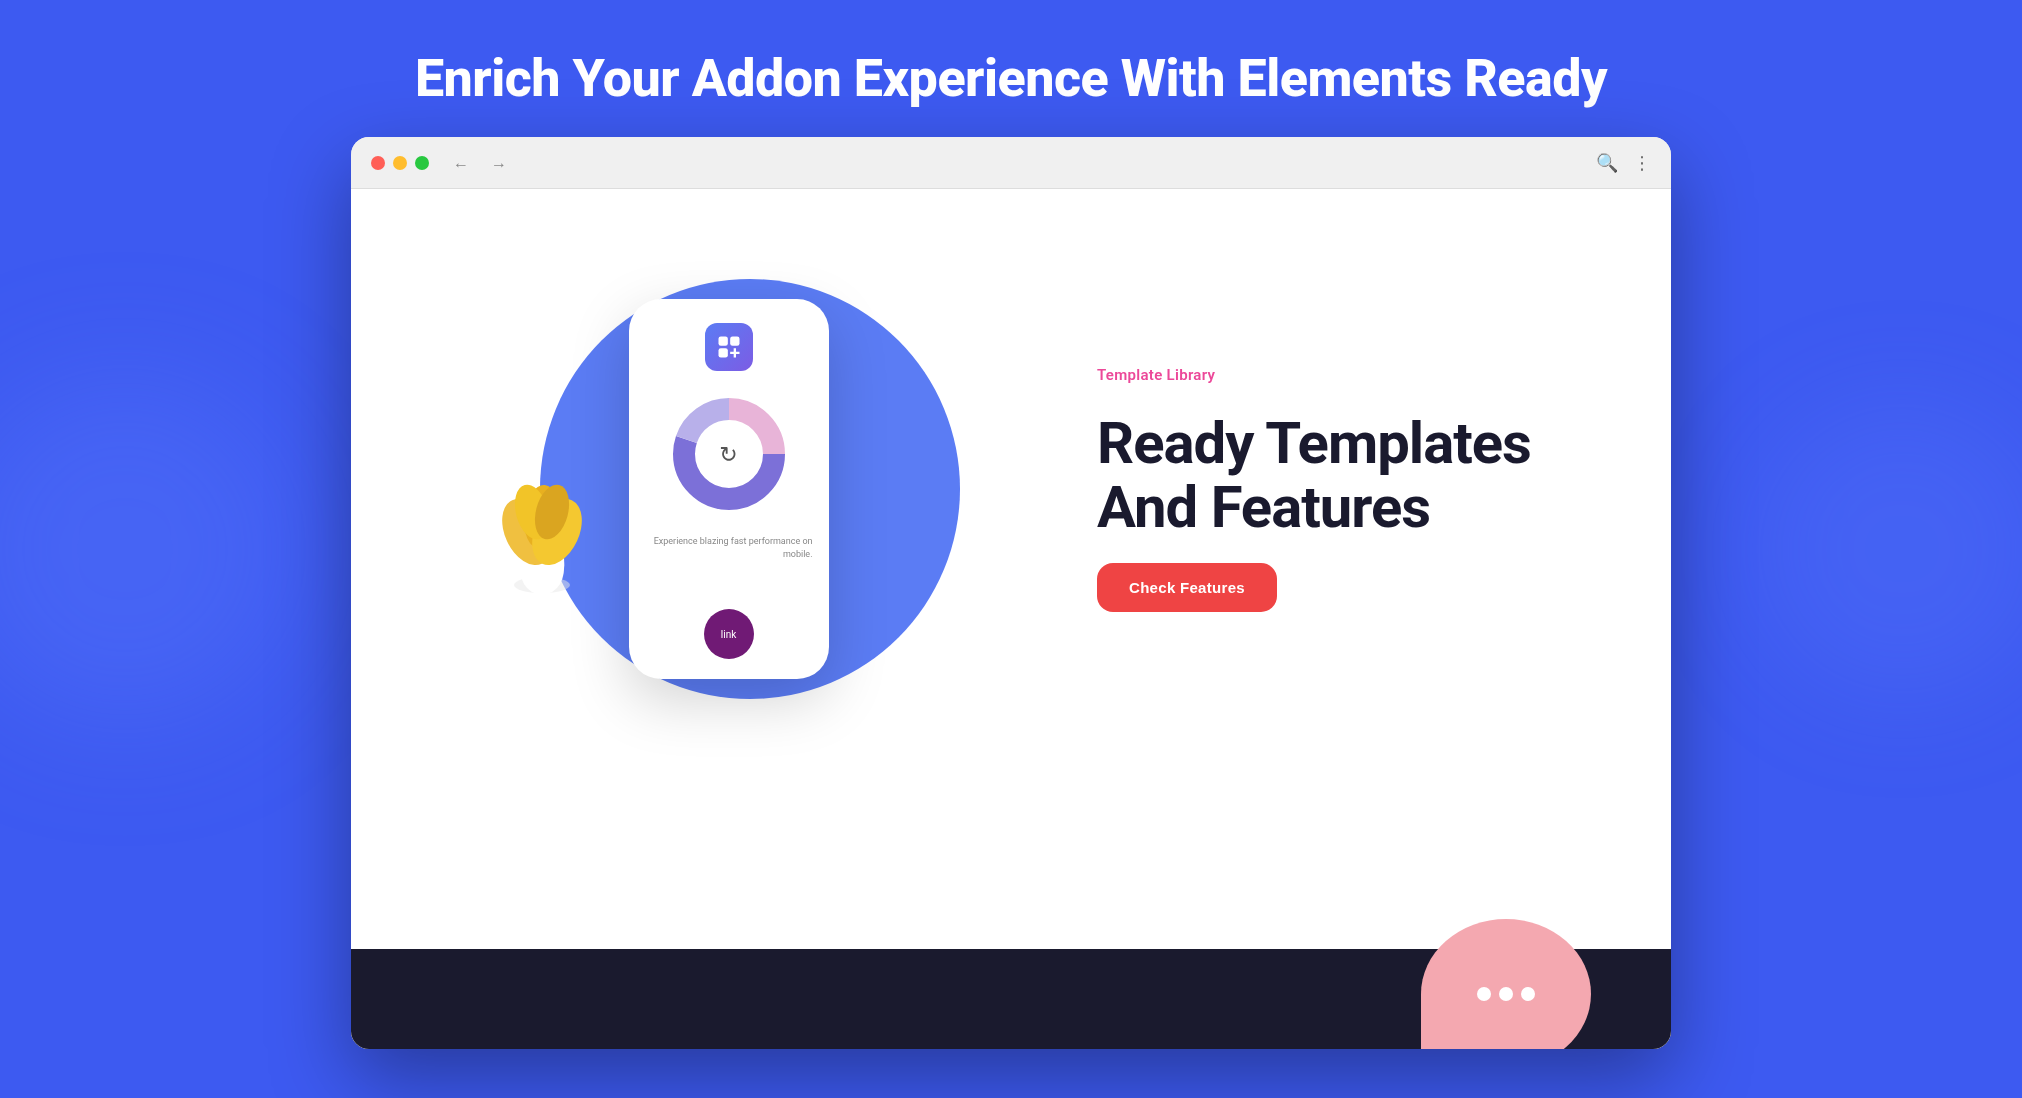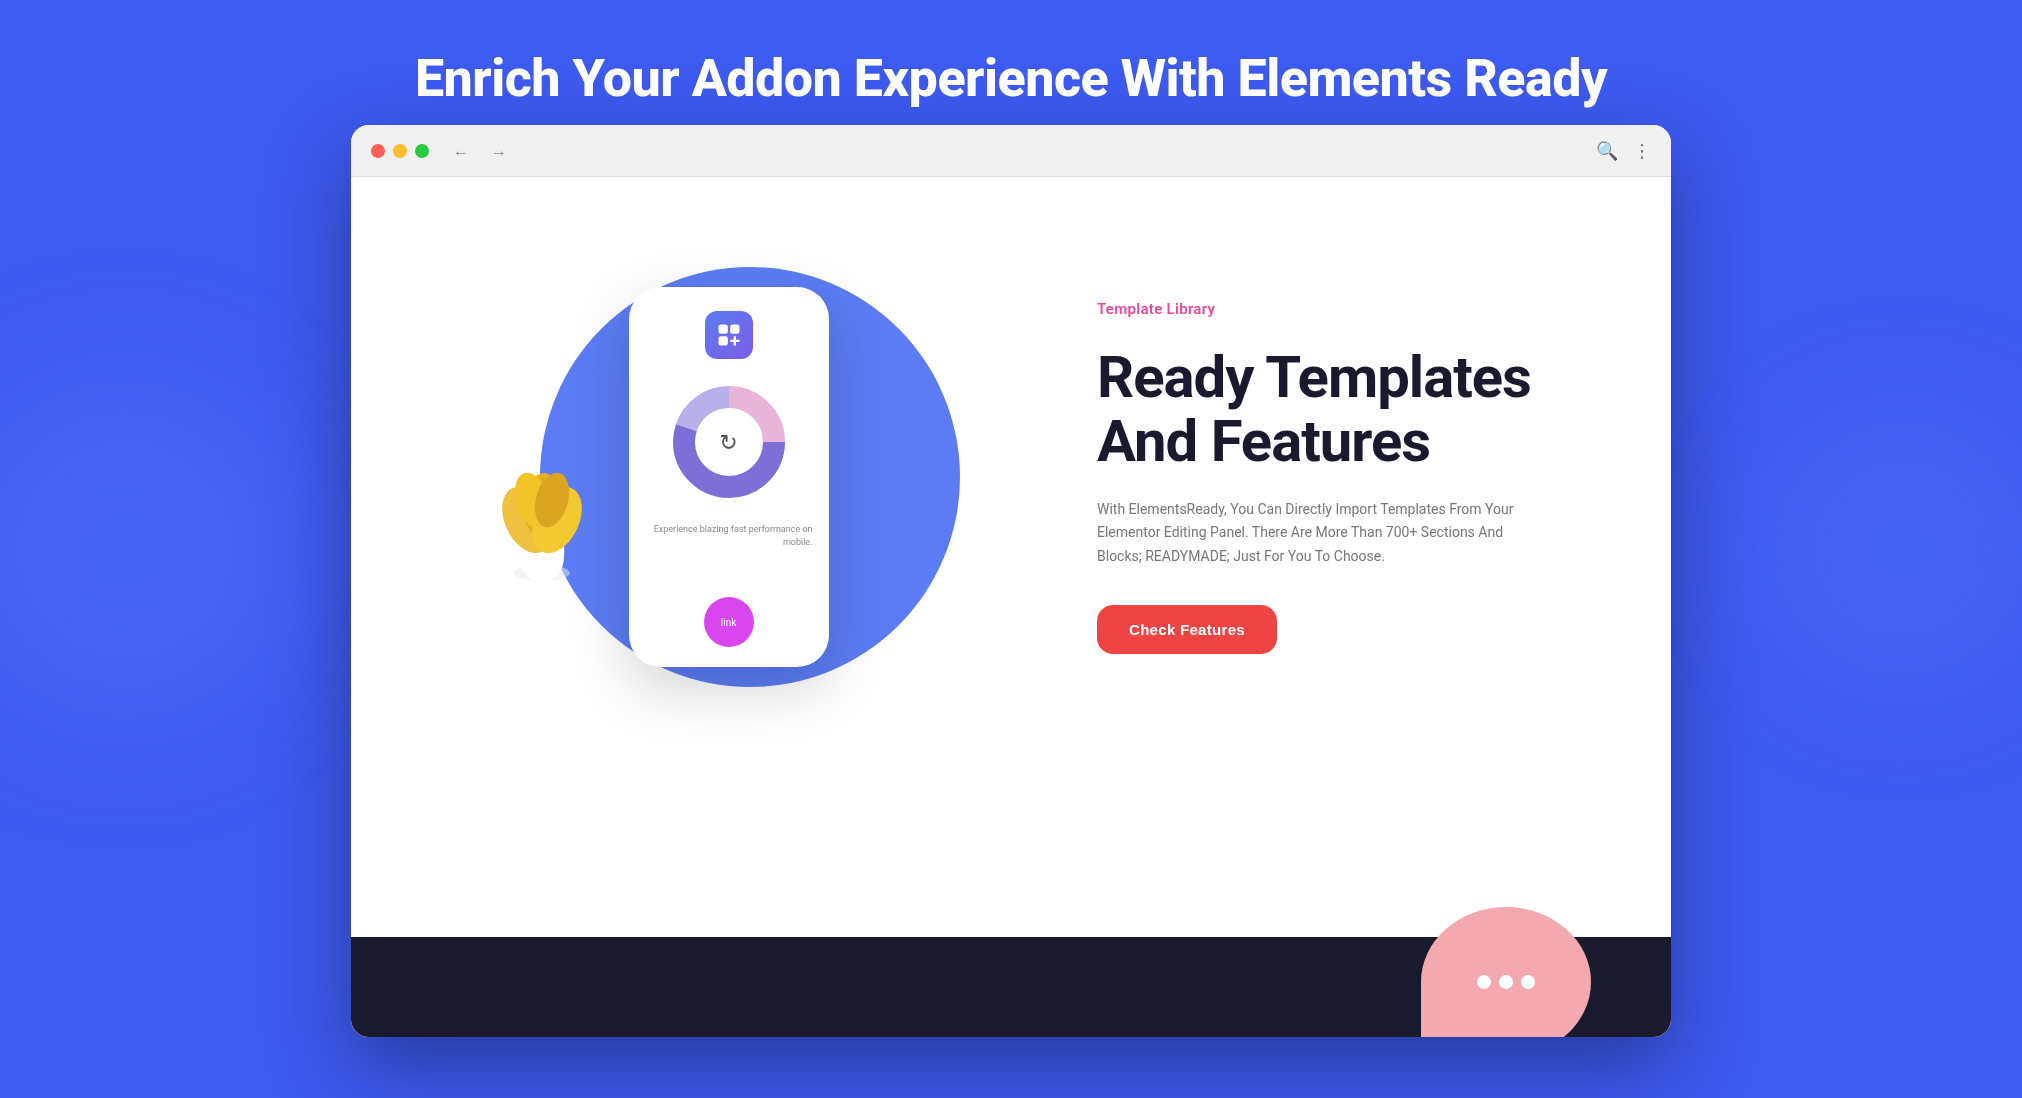--- a/index.html
+++ b/index.html
@@ -14,21 +14,21 @@
       justify-content: flex-start;
       font-family: -apple-system, BlinkMacSystemFont, 'Segoe UI', Roboto, sans-serif;
       overflow: hidden;
     }
 
     .page-title {
       color: white;
       font-size: 52px;
       font-weight: 800;
       text-align: left;
-      padding: 48px 0 16px 0;
+      padding: 48px 0 28px 0;
       letter-spacing: -0.5px;
     }
 
     .browser-wrapper {
       width: 1320px;
       background: #e8e8e8;
       border-radius: 18px;
       box-shadow: 0 30px 80px rgba(0,0,0,0.35);
       overflow: hidden;
       position: relative;
@@ -186,21 +186,21 @@
       font-size: 9px;
       color: #888;
       text-align: right;
       line-height: 1.4;
       margin-bottom: 12px;
     }
 
     .phone-btn {
       width: 50px;
       height: 50px;
-      background: #d946ef;
+      background: #701a75;
       border-radius: 50%;
       display: flex;
       align-items: center;
       justify-content: center;
       color: white;
       font-size: 10px;
       margin-top: auto;
     }
 
     
@@ -405,21 +405,20 @@
 
       <div class="right-section">
         
         <p class="template-label">Template Library</p>
 
         <h2 class="main-heading">
           <span>Ready Templates</span><br>
           <span>And Features</span>
         </h2>
 
-        <p class="description">With ElementsReady, You Can Directly Import Templates From Your Elementor Editing Panel. There Are More Than 700+ Sections And Blocks; READYMADE; Just For You To Choose.</p>
 
         <button class="check-features-btn">Check Features</button>
 
       </div>
 
     </div>
 
     <div class="chat-bubble-decoration">
       <div class="chat-bubble-shape">
         <div class="chat-dots">

